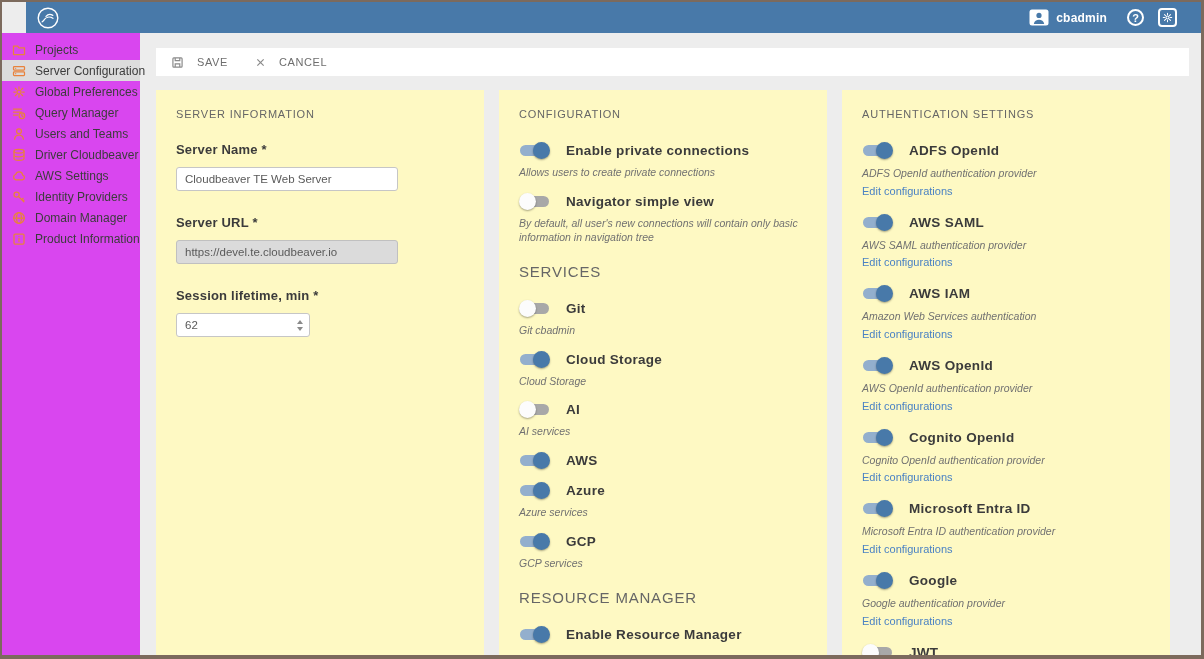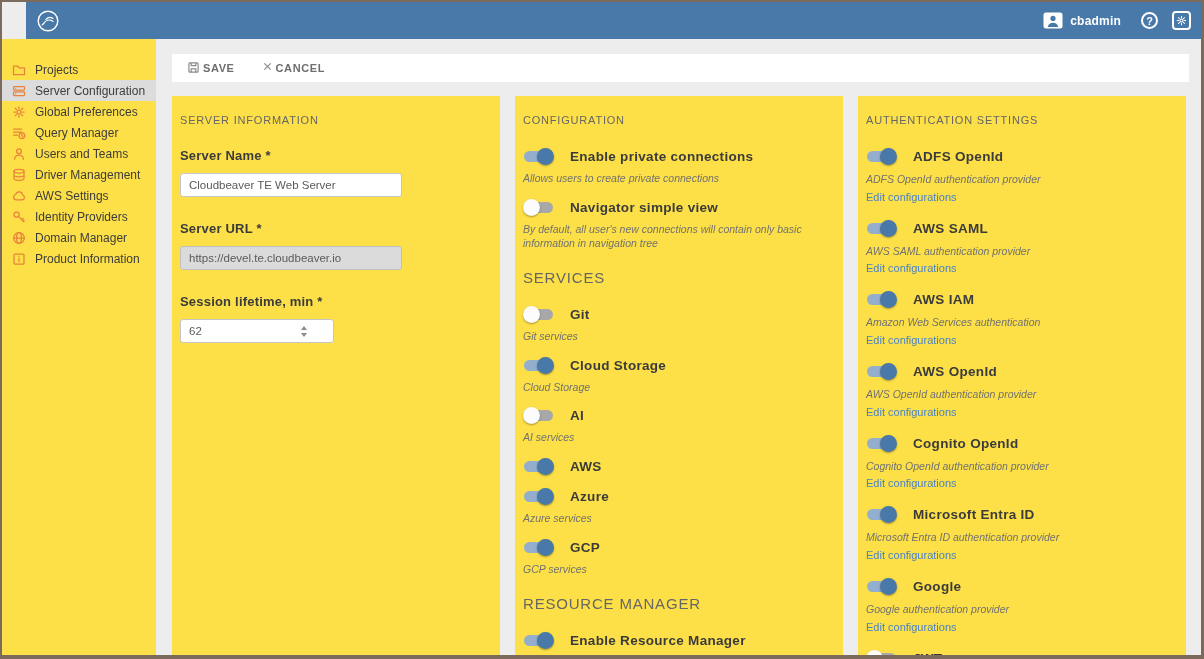--- a/index.html
+++ b/index.html
@@ -1,58 +1,58 @@
 <!DOCTYPE html>
 <html><head>
 <meta charset="utf-8">
 <style>
   html,body{margin:0;padding:0;background:#fff;}
   body{width:1204px;height:659px;overflow:hidden;font-family:"Liberation Sans",sans-serif;}
   .frame{box-sizing:border-box;width:1204px;height:659px;border-style:solid;border-color:#7c6a5d;
          border-width:2px 3px 4px 2px;display:flex;flex-direction:column;background:#ededed;}
 
   
-  .topbar{height:37px;flex:none;background:#4879a9;display:flex;align-items:center;padding:0 10px 0 11px;margin-left:24px;}
+  .topbar{height:31px;flex:none;background:#4879a9;display:flex;align-items:center;padding:0 24px 0 11px;margin-left:24px;}
   .logo{width:22px;height:22px;flex:none;}
   .topbar-right{margin-left:auto;display:flex;align-items:center;gap:14px;}
   .userblock{display:flex;align-items:center;gap:7px;padding:0 6px;}
   .username{color:#fff;font-size:12px;font-weight:bold;letter-spacing:.2px;}
   .help-icon{width:17px;height:17px;border:2px solid #fff;border-radius:50%;color:#fff;font-size:11px;
              font-weight:bold;display:flex;align-items:center;justify-content:center;box-sizing:border-box;}
   .settings-icon{width:19px;height:19px;border:2px solid #fff;border-radius:4px;display:flex;align-items:center;
                  justify-content:center;box-sizing:border-box;}
 
   
   .bodyrow{flex:1;display:flex;min-height:0;}
-  .sidebar{width:154px;flex:none;background:#fde047;padding-top:20px;}
+  .sidebar{width:138px;flex:none;background:#d946ef;padding-top:6px;}
   .side-item{height:21px;display:flex;align-items:center;gap:9px;padding:0 10px;font-size:12px;
              color:#3c3c3c;cursor:default;white-space:nowrap;}
   .side-item.selected{background:#dcdcdc;}
   .side-icon{width:14px;height:14px;flex:none;color:#e8823c;display:flex;}
   .side-icon svg{width:14px;height:14px;stroke:currentColor;fill:none;stroke-width:1.25;stroke-linecap:round;stroke-linejoin:round;}
 
   .main{flex:1;display:flex;flex-direction:column;min-width:0;overflow:hidden;}
   .toolbar{flex:none;height:28px;background:#fff;margin:15px 12px 0 16px;display:flex;align-items:center;
            padding:0 16px;gap:28px;}
-  .tool-btn{display:flex;align-items:flex-start;gap:4px;font-size:11px;letter-spacing:.6px;color:#6e6e6e;cursor:default;font-weight:bold;}
+  .tool-btn{display:flex;align-items:center;gap:14px;font-size:11px;letter-spacing:.6px;color:#6e6e6e;cursor:default;}
   .tool-btn svg{stroke:#8a8a8a;fill:none;stroke-width:1.3;}
 
   .cards{flex:1;display:flex;gap:15px;margin:14px 12px 0 16px;min-height:0;}
-  .card{width:328px;flex:none;background:#fde047;box-sizing:border-box;padding:18px 8px;overflow:hidden;}
+  .card{width:328px;flex:none;background:#fef9c3;box-sizing:border-box;padding:18px 20px;overflow:hidden;}
   .card-header{font-size:11px;color:#666;letter-spacing:.8px;margin-bottom:22px;}
   .section-header{font-size:15px;color:#666;letter-spacing:.8px;margin:18px 0 20px;}
 
   
   .field-label{font-size:13px;font-weight:bold;color:#3b3b3b;margin-bottom:10px;letter-spacing:.2px;}
   .text-input{display:block;box-sizing:border-box;width:222px;height:24px;border:1px solid #c6c6c6;border-radius:3px;
               padding:0 8px;font-size:11.5px;color:#5a5a5a;background:#fff;margin-bottom:24px;outline:none;
               font-family:"Liberation Sans",sans-serif;}
   .text-input.on{background:#dbdbdb;border-color:#c0c0c0;}
   .numwrap{position:relative;width:134px;margin-bottom:10px;}
-  .numwrap .text-input{width:154px;margin-bottom:8px;padding-right:24px;}
+  .numwrap .text-input{width:134px;margin-bottom:8px;padding-right:24px;}
   .stepper{position:absolute;right:7px;top:0;height:24px;display:flex;flex-direction:column;justify-content:center;gap:3px;}
   .step-up{width:0;height:0;border-left:3.5px solid transparent;border-right:3.5px solid transparent;border-bottom:4px solid #8a8a8a;}
   .step-down{width:0;height:0;border-left:3.5px solid transparent;border-right:3.5px solid transparent;border-top:4px solid #8a8a8a;}
 
   
   .trow{margin-bottom:13px;}
   .trow-head{display:flex;align-items:center;gap:16px;margin-bottom:6px;}
   .switch{position:relative;display:inline-block;width:31px;height:17px;flex:none;cursor:pointer;}
   .track{position:absolute;left:1px;top:3px;width:29px;height:11px;border-radius:6px;background:#a8a8a8;}
   .knob{position:absolute;left:0;top:0;width:17px;height:17px;border-radius:50%;background:#fcfcfc;
@@ -148,21 +148,21 @@
           </span>
         <span>Users and Teams</span>
       </div>
       <div class="side-item">
         <span class="side-icon">
             <svg viewBox="0 0 14 14">
               <ellipse cx="7" cy="3.2" rx="5" ry="1.8"></ellipse>
               <path d="M2 3.2v7.4c0 1 2.2 1.8 5 1.8s5-.8 5-1.8V3.2M2 7c0 1 2.2 1.8 5 1.8S12 8 12 7"></path>
             </svg>
           </span>
-        <span>Driver Management</span>
+        <span>Driver Cloudbeaver</span>
       </div>
       <div class="side-item">
         <span class="side-icon">
             <svg viewBox="0 0 14 14">
               <path d="M4 10.8h6.3a2.4 2.4 0 0 0 .4-4.7 3.6 3.6 0 0 0-7-.6A2.7 2.7 0 0 0 4 10.8z"></path>
             </svg>
           </span>
         <span>AWS Settings</span>
       </div>
       <div class="side-item">
@@ -262,21 +262,21 @@
           <div class="section-header">SERVICES</div>
 
           <div class="trow">
             <div class="trow-head">
               <span class="switch">
                   <span class="track"></span>
                   <span class="knob"></span>
                 </span>
               <span class="tlabel">Git</span>
             </div>
-            <div class="tdesc">Git services</div>
+            <div class="tdesc">Git cbadmin</div>
           </div>
 
           <div class="trow">
             <div class="trow-head">
               <span class="switch on">
                   <span class="track"></span>
                   <span class="knob"></span>
                 </span>
               <span class="tlabel">Cloud Storage</span>
             </div>

